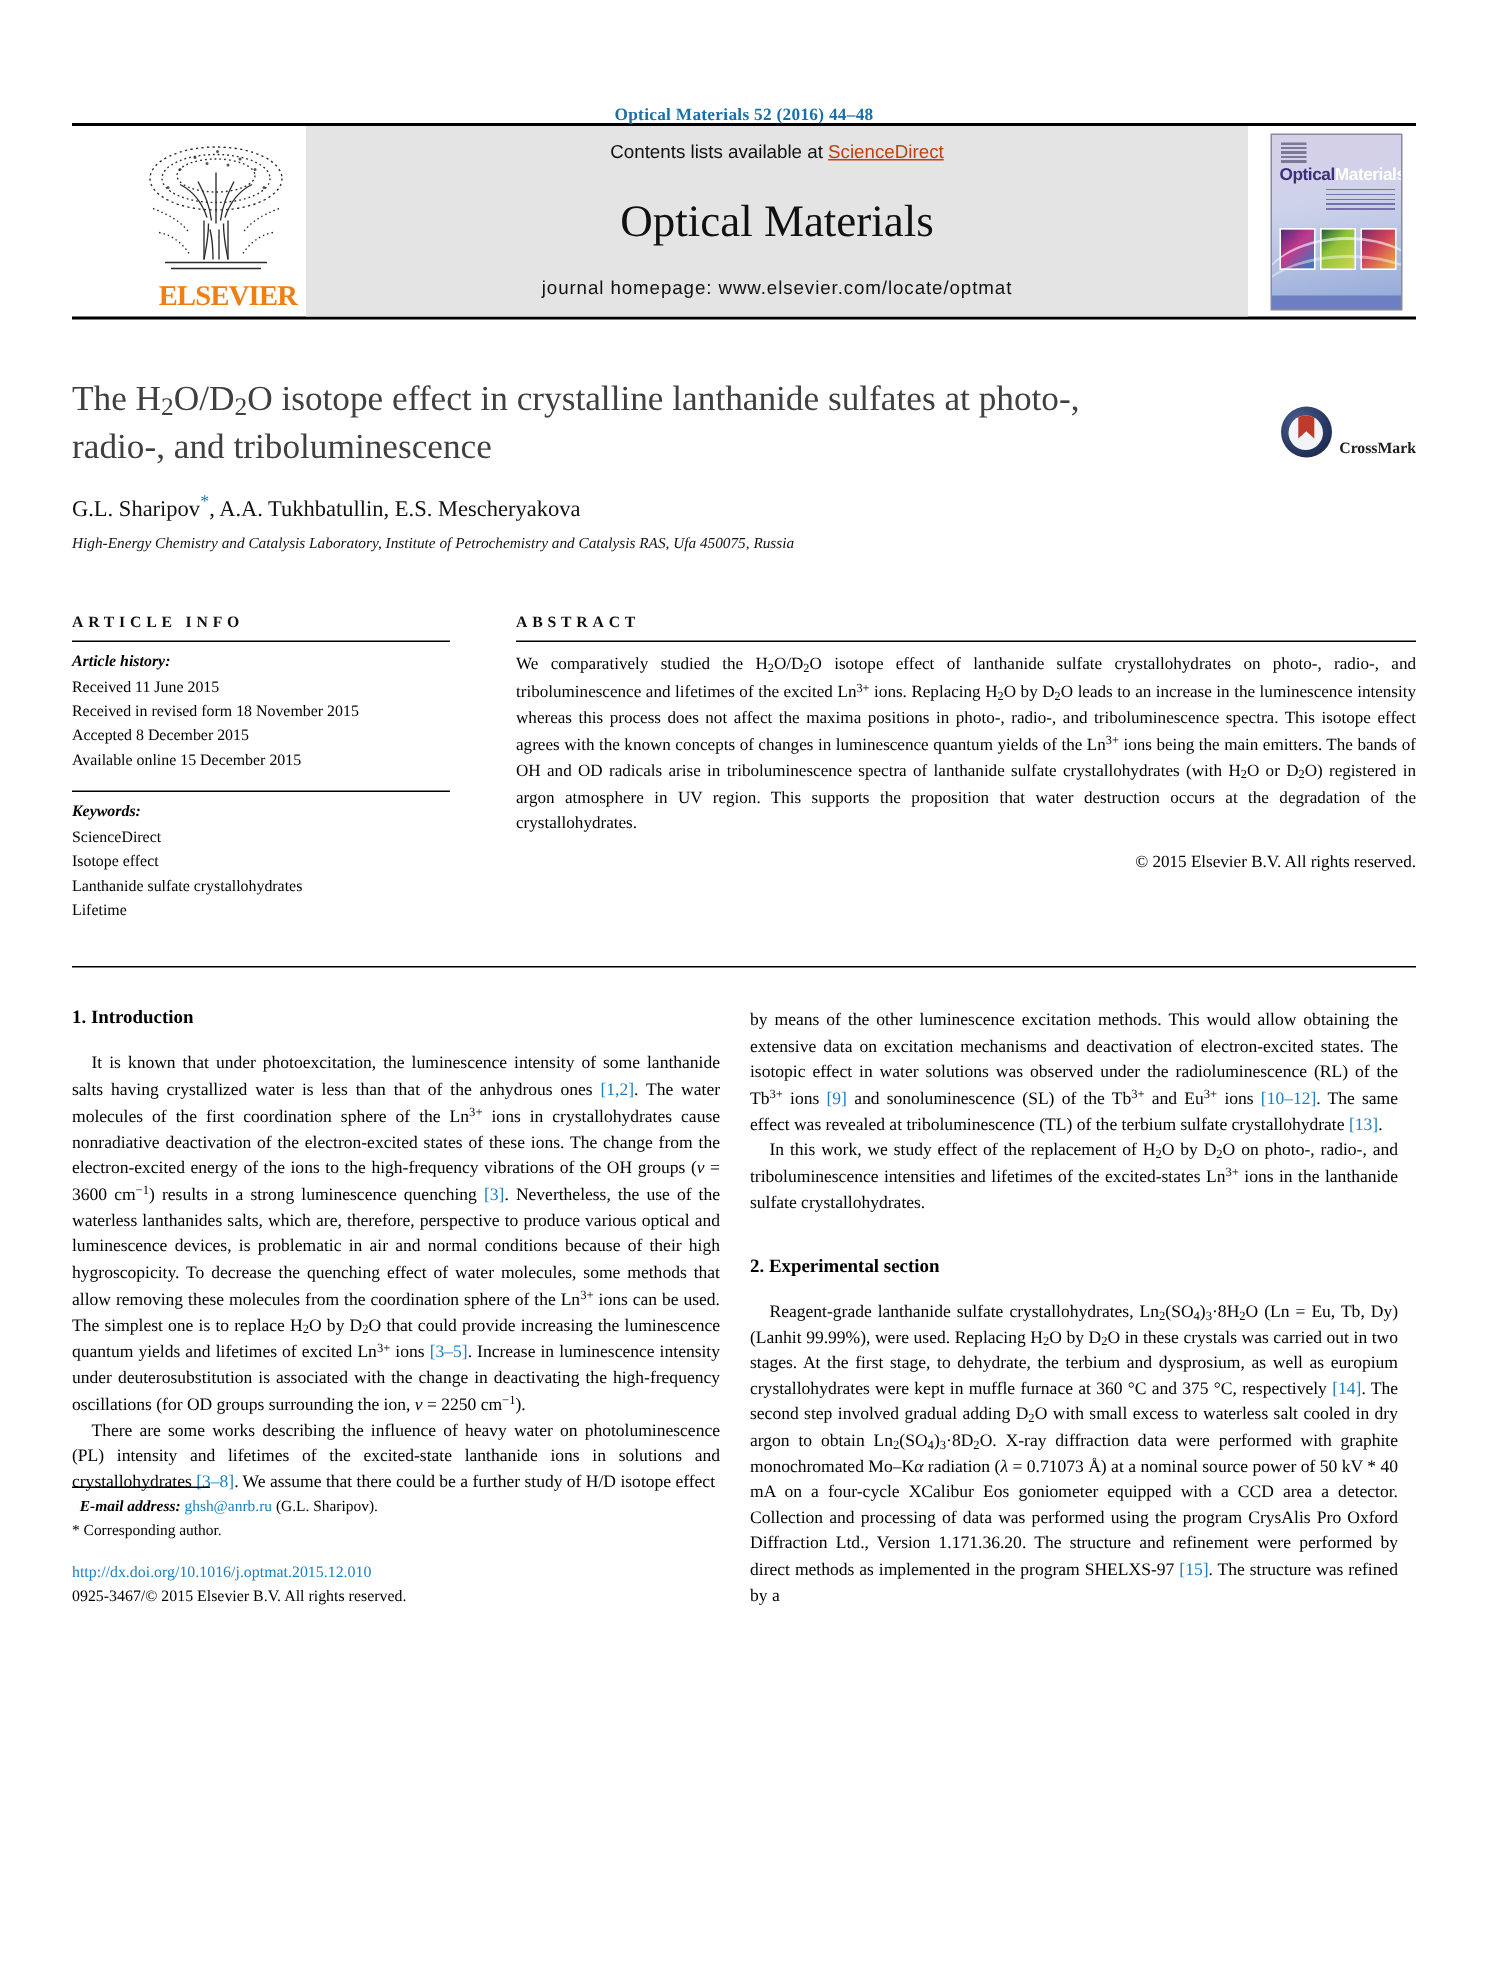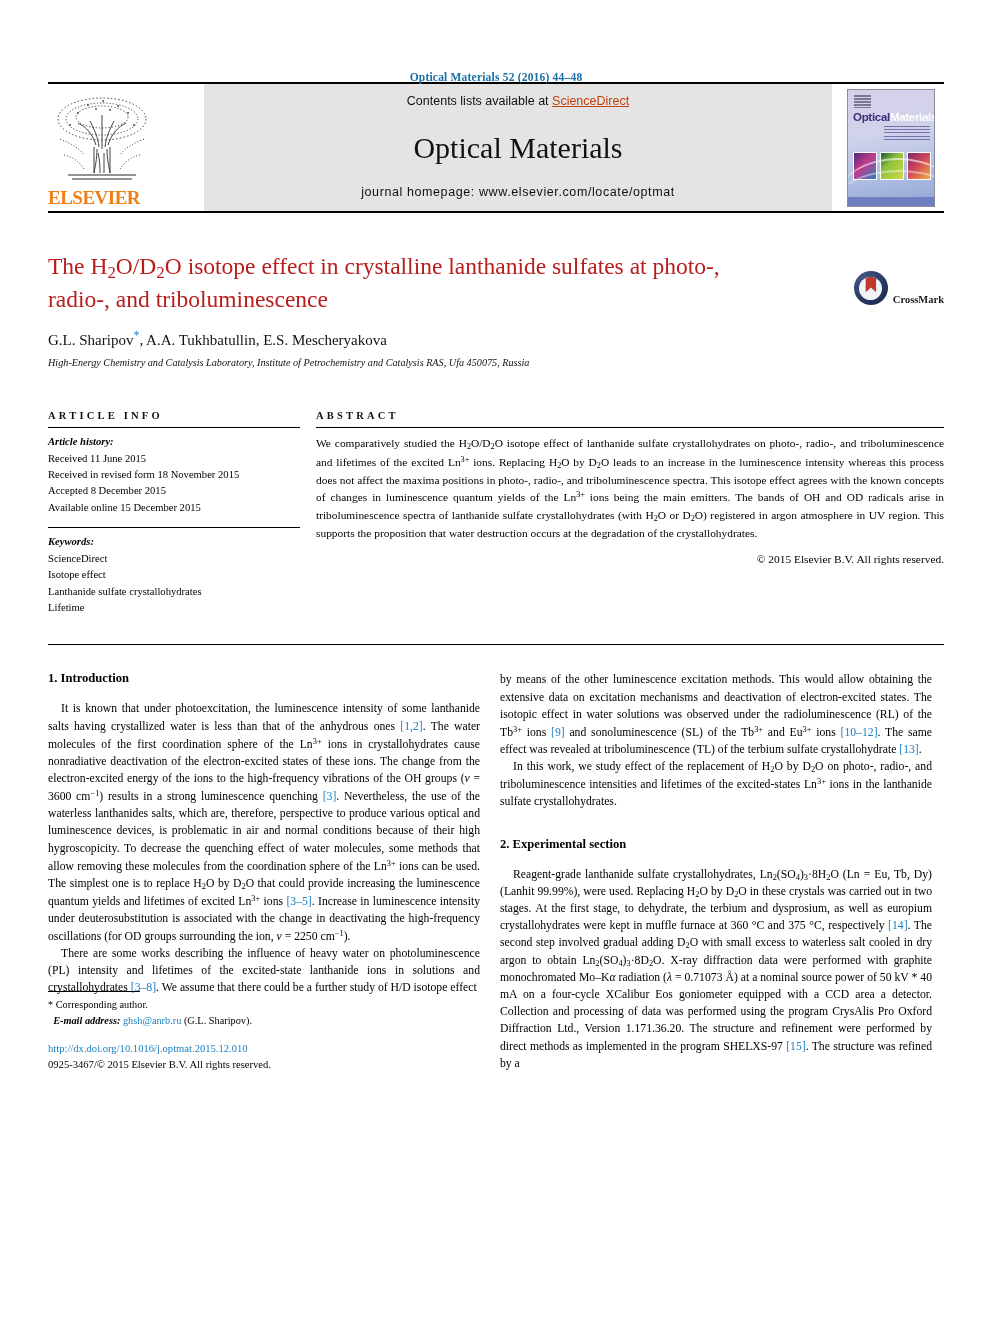--- a/index.html
+++ b/index.html
@@ -39,21 +39,21 @@
     height: 131px;
     display: flex;
     align-items: stretch;
   }
   .mh-logo {
     width: 150px;
     flex: 0 0 150px;
     display: flex;
     flex-direction: column;
     justify-content: flex-end;
-    align-items: flex-start;
+    align-items: flex-end;
     padding-bottom: 4px;
   }
   .tree-svg { display:block; }
   .elsevier-word {
     font-family: "Liberation Serif", serif;
     font-size: 19px;
     font-weight: bold;
     letter-spacing: -0.5px;
     color: #f07f13;
     line-height: 1;
@@ -142,21 +142,21 @@
     background:#6d7fc0;
   }
 
   
   .titleblock { margin-top: 38px; position: relative; }
   .art-title {
     font-family: "Liberation Serif", serif;
     font-size: 23.5px;
     line-height: 1.30;
     font-weight: normal;
-    color: #b91c1c;
+    color: #404040;
     margin: 0;
     max-width: 700px;
   }
   .authors {
     font-family: "Liberation Serif", serif;
     font-size: 15px;
     margin-top: 14px;
     color: #111;
   }
   .authors .star { color:#1a7fc1; font-size:12px; vertical-align:super;}
@@ -190,21 +190,21 @@
   }
   .cm-text {
     font-family:"Liberation Serif", serif;
     font-size: 10.5px; font-weight: bold; color:#1b1b1b;
   }
 
   
   .infoabs {
     margin-top: 42px;
     display: flex;
-    gap: 16px;
+    gap: 44px;
   }
   .col-info { width: 252px; flex: 0 0 252px; }
   .col-abs  { flex: 1 1 auto; }
   .sec-head {
     font-family: "Liberation Serif", serif;
     font-weight: bold;
     font-size: 10.5px;
     letter-spacing: 3.2px;
     color: #111;
   }
@@ -408,22 +408,22 @@
 
     <div class="col">
       <h2 class="head">1. Introduction</h2>
 
       <p class="para">It is known that under photoexcitation, the luminescence intensity of some lanthanide salts having crystallized water is less than that of the anhydrous ones <span class="lnk">[1,2]</span>. The water molecules of the first coordination sphere of the Ln<sup>3+</sup> ions in crystallohydrates cause nonradiative deactivation of the electron-excited states of these ions. The change from the electron-excited energy of the ions to the high-frequency vibrations of the OH groups (<i>ν</i> = 3600 cm<sup>−1</sup>) results in a strong luminescence quenching <span class="lnk">[3]</span>. Nevertheless, the use of the waterless lanthanides salts, which are, therefore, perspective to produce various optical and luminescence devices, is problematic in air and normal conditions because of their high hygroscopicity. To decrease the quenching effect of water molecules, some methods that allow removing these molecules from the coordination sphere of the Ln<sup>3+</sup> ions can be used. The simplest one is to replace H<sub>2</sub>O by D<sub>2</sub>O that could provide increasing the luminescence quantum yields and lifetimes of excited Ln<sup>3+</sup> ions <span class="lnk">[3–5]</span>. Increase in luminescence intensity under deuterosubstitution is associated with the change in deactivating the high-frequency oscillations (for OD groups surrounding the ion, <i>ν</i> = 2250 cm<sup>−1</sup>).</p>
 
       <p class="para">There are some works describing the influence of heavy water on photoluminescence (PL) intensity and lifetimes of the excited-state lanthanide ions in solutions and crystallohydrates <span class="lnk">[3–8]</span>. We assume that there could be a further study of H/D isotope effect</p>
 
       <div class="footnote">
         <div class="fn-rule"></div>
+        <div class="fn-line">&nbsp;&nbsp;<span class="it">E-mail address:</span> <span class="lnk">ghsh@anrb.ru</span><span> (G.L. Sharipov).</span></div>
         <div class="fn-line">* Corresponding author.</div>
-        <div class="fn-line">&nbsp;&nbsp;<span class="it">E-mail address:</span> <span class="lnk">ghsh@anrb.ru</span><span> (G.L. Sharipov).</span></div>
         <div class="doiblock">
           <div class="doi">http://dx.doi.org/10.1016/j.optmat.2015.12.010</div>
           <div>0925-3467/© 2015 Elsevier B.V. All rights reserved.</div>
         </div>
       </div>
     </div>
 
     <div class="col">
       <p class="para" style="text-indent:0">by means of the other luminescence excitation methods. This would allow obtaining the extensive data on excitation mechanisms and deactivation of electron-excited states. The isotopic effect in water solutions was observed under the radioluminescence (RL) of the Tb<sup>3+</sup> ions <span class="lnk">[9]</span> and sonoluminescence (SL) of the Tb<sup>3+</sup> and Eu<sup>3+</sup> ions <span class="lnk">[10–12]</span>. The same effect was revealed at triboluminescence (TL) of the terbium sulfate crystallohydrate <span class="lnk">[13]</span>.</p>
 

